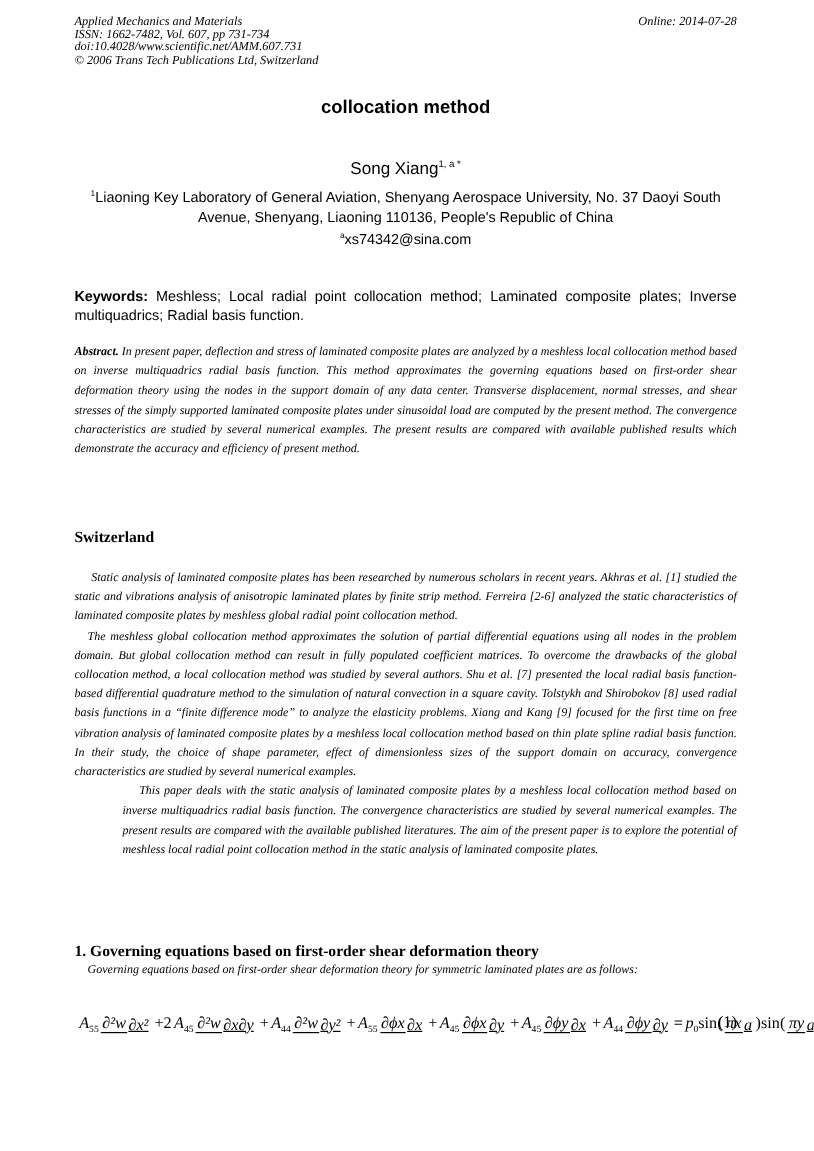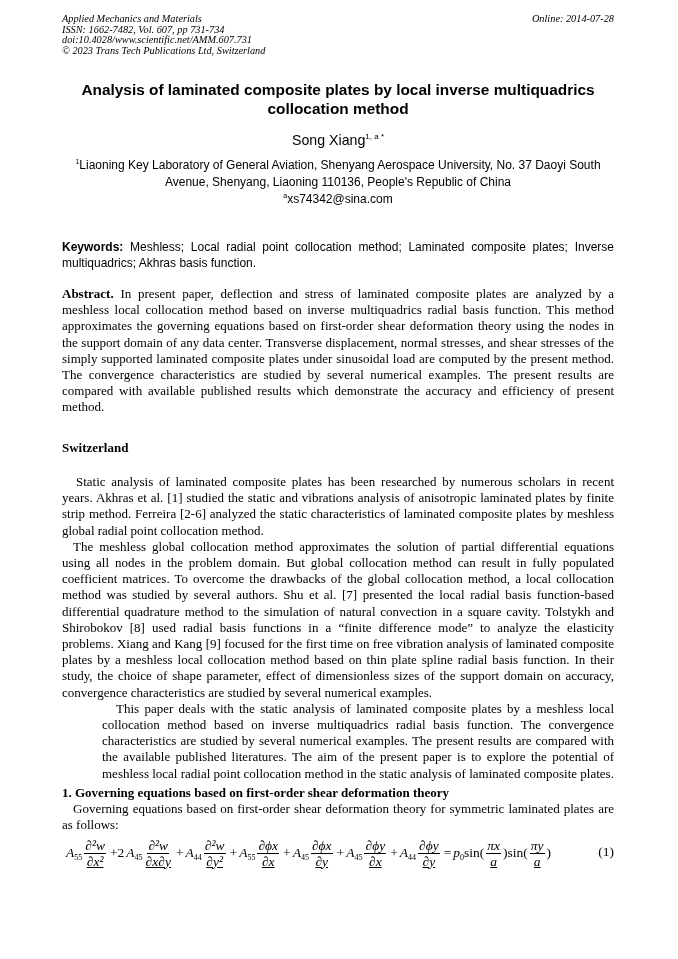--- a/index.html
+++ b/index.html
@@ -14,75 +14,74 @@
     font-family: "Liberation Sans", sans-serif; font-size: 14.2px; }
   .author sup { font-size: 8px; vertical-align: 6px; }
   .affil { position: absolute; left: 0; top: 140px; width: 552px; text-align: center;
     font-family: "Liberation Sans", sans-serif; font-size: 12px; line-height: 16.5px; }
   .affil sup, .email sup { font-size: 7px; vertical-align: 5px; }
   .email { position: absolute; left: 0; top: 178px; width: 552px; text-align: center;
     font-family: "Liberation Sans", sans-serif; font-size: 12px; }
   .keywords { position: absolute; left: 0; top: 226px; width: 552px; text-align: justify;
     font-family: "Liberation Sans", sans-serif; font-size: 12px; line-height: 15.5px; }
   .keywords b { font-weight: bold; }
-  .body-text { font-family: "Liberation Serif", serif; font-size: 13px; line-height: 16.2px; text-align: justify; }
+  .body-text { font-family: "Liberation Serif", serif; font-size: 10px; line-height: 16.2px; text-align: justify; font-style: italic; }
   .abstract { position: absolute; left: 0; top: 272px; width: 552px; }
   .intro-h { position: absolute; left: 0; top: 426px; font-family: "Liberation Serif", serif; font-weight: bold; font-size: 13px; }
   .intro { position: absolute; left: 0; top: 444px; width: 552px; }
   .intro p { margin: 0; text-indent: 11px; }
   .intro p.p1 { text-indent: 14px; margin-top: 16px; }
   .intro p.p3 { text-indent: 14px; margin-left: 40px; }
   .sec1-h { position: absolute; left: 0; top: 771px; font-family: "Liberation Serif", serif; font-weight: bold; font-size: 13px; }
   .sec1 { position: absolute; left: 0; top: 787px; width: 552px; }
   .sec1 p { margin: 0; text-indent: 11px; }
   .eq { position: absolute; left: 0; top: 818px; width: 552px; height: 42px;
     font-family: "Liberation Serif", serif; font-size: 13.5px; }
   .eq .row { position: absolute; left: 4px; top: 0; display: flex; align-items: center; height: 42px; }
-  .frac { display: inline-flex; flex-direction: column; align-items: center; margin: 0 2px; line-height: 15px; }
+  .frac { display: inline-flex; flex-direction: row; align-items: center; margin: 0 2px; line-height: 15px; }
   .frac .num { border-bottom: 1px solid #000; padding: 0 1px; font-style: italic; }
   .frac .den { font-style: italic; padding: 0 1px; text-decoration: underline; }
   .coef { font-style: italic; }
   .coef sub { font-style: normal; font-size: 8px; vertical-align: -3px; }
   .op { margin: 0 2px; }
   .eq-num { position: absolute; right: 0; top: 12px; }
 </style>
 </head>
 <body>
 
 <div class="page">
 
   <div class="hdr hdr-left">
     <div>Applied Mechanics and Materials</div>
     <div>ISSN: 1662-7482, Vol. 607, pp 731-734</div>
     <div>doi:10.4028/www.scientific.net/AMM.607.731</div>
-    <div>© 2023 Trans Tech Publications Ltd, Switzerland</div>
+    <div>© 2006 Trans Tech Publications Ltd, Switzerland</div>
   </div>
   <div class="hdr hdr-right">Online: 2014-07-28</div>
 
   <div class="title">
-    <div>Analysis of laminated composite plates by local inverse multiquadrics</div>
     <div>collocation method</div>
   </div>
 
   <div class="author">
     <span>Song Xiang</span><sup>1, a *</sup>
   </div>
 
   <div class="affil">
     <div><sup>1</sup><span>Liaoning Key Laboratory of General Aviation, Shenyang Aerospace University, No. 37 Daoyi South</span></div>
     <div>Avenue, Shenyang, Liaoning 110136, People's Republic of China</div>
   </div>
 
   <div class="email">
     <sup>a</sup><span>xs74342@sina.com</span>
   </div>
 
   <div class="keywords">
     <b>Keywords:</b>
-    <span>Meshless; Local radial point collocation method; Laminated composite plates; Inverse multiquadrics; Akhras basis function.</span>
+    <span>Meshless; Local radial point collocation method; Laminated composite plates; Inverse multiquadrics; Radial basis function.</span>
   </div>
 
   <div class="abstract body-text">
     <b>Abstract.</b>
     <span>In present paper, deflection and stress of laminated composite plates are analyzed by a meshless local collocation method based on inverse multiquadrics radial basis function. This method approximates the governing equations based on first-order shear deformation theory using the nodes in the support domain of any data center. Transverse displacement, normal stresses, and shear stresses of the simply supported laminated composite plates under sinusoidal load are computed by the present method. The convergence characteristics are studied by several numerical examples. The present results are compared with available published results which demonstrate the accuracy and efficiency of present method.</span>
   </div>
 
   <div class="intro-h">Switzerland</div>
   <div class="intro body-text">
     <p class="p1">Static analysis of laminated composite plates has been researched by numerous scholars in recent years. Akhras et al. [1] studied the static and vibrations analysis of anisotropic laminated plates by finite strip method. Ferreira [2-6] analyzed the static characteristics of laminated composite plates by meshless global radial point collocation method.</p>

